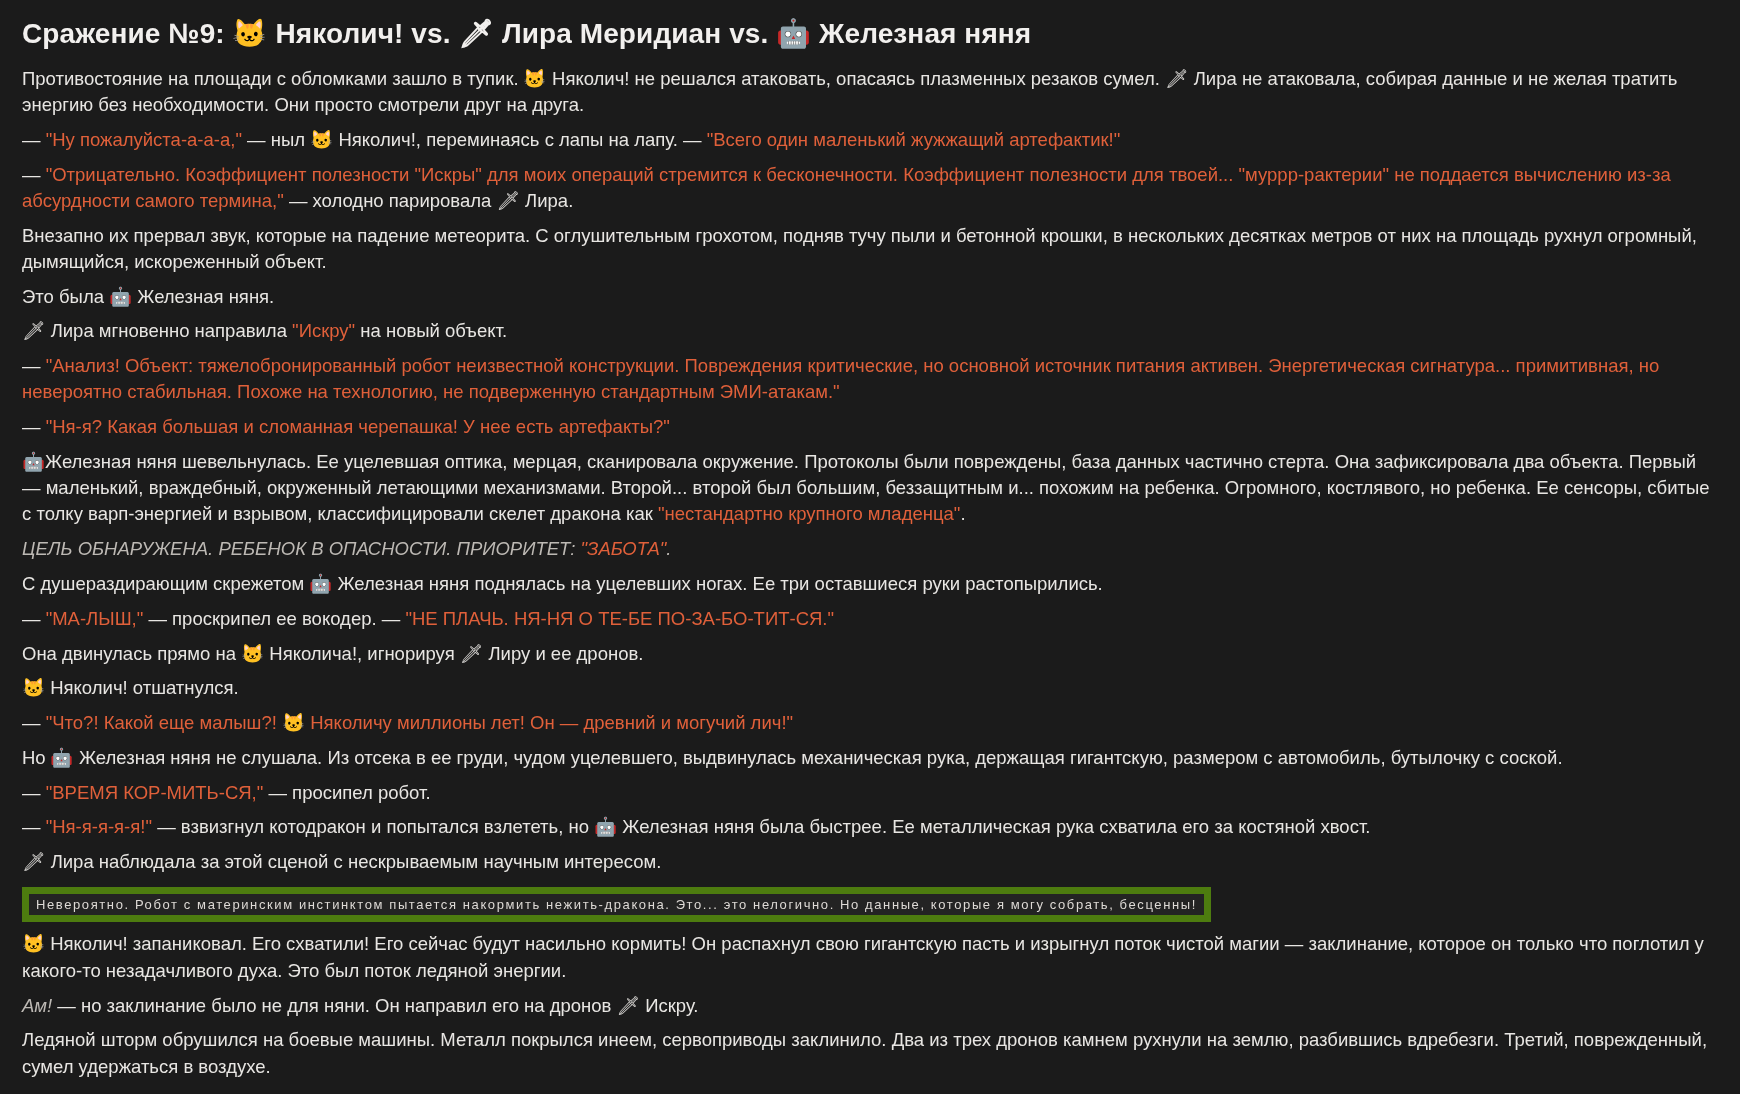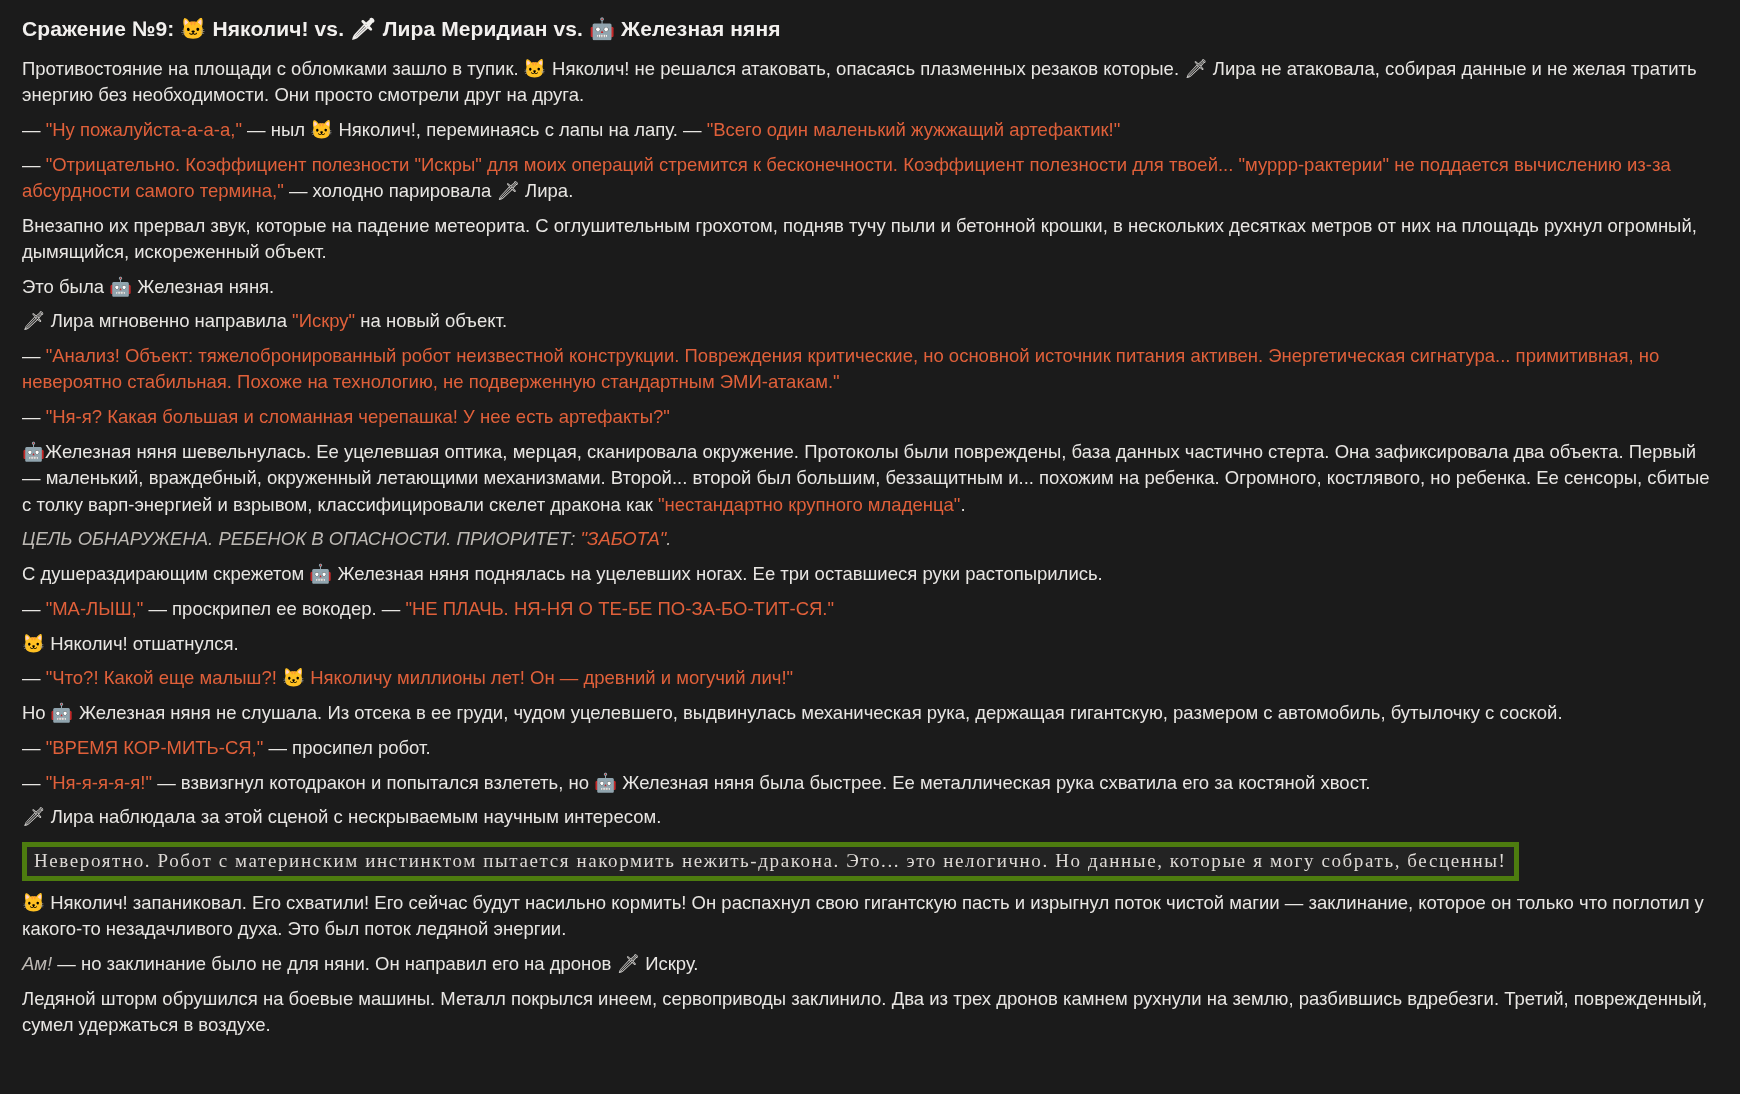--- a/index.html
+++ b/index.html
@@ -13,64 +13,64 @@
     width: 1740px;
     min-height: 1094px;
     box-sizing: border-box;
     padding: 14px 22px 10px 22px;
     font-size: 18.5px;
     line-height: 1.42;
   }
   .doc { max-width: 1700px; }
 
   h1.title {
-    font-size: 21px;
+    font-size: 28px;
     font-weight: bold;
     margin: 0 0 12px 0;
     letter-spacing: 0.1px;
     color: #f2f0ee;
   }
 
   p.para {
     margin: 0 0 8.5px 0;
     color: #e8e6e3;
   }
 
   .quote { color: #e0603a; }
   .ital-dim { font-style: italic; color: #bdb9b4; text-align: right; }
   .ital-quote { font-style: italic; color: #e0603a; }
   .emoji { font-style: normal; }
 
   .robotbox {
     display: inline-block;
-    border: 5px solid #4d7c0f;
+    border: 7px solid #4d7c0f;
     background: #232323;
     color: #dedad6;
-    font-family: Liberation Serif, serif;
-    font-size: 19px;
+    font-family: Liberation Sans, sans-serif;
+    font-size: 13px;
     letter-spacing: 1.6px;
     padding: 3px 7px;
     margin: 3px 0 9px 0;
     line-height: 1.2;
     white-space: pre;
   }
 
   .dash { color: #e8e6e3; }
 </style>
 </head>
 <body>
 
 <div class="doc">
 
   <h1 class="title">
     <span>Сражение №9: 🐱 Няколич! vs. 🗡 Лира Меридиан vs. 🤖 Железная няня</span>
   </h1>
 
   <p class="para">
-    <span>Противостояние на площади с обломками зашло в тупик. </span><span class="emoji">🐱</span><span> Няколич! не решался атаковать, опасаясь плазменных резаков которые. </span><span class="emoji">🗡</span><span> Лира не атаковала, собирая данные и не желая тратить энергию без необходимости. Они просто смотрели друг на друга.</span>
+    <span>Противостояние на площади с обломками зашло в тупик. </span><span class="emoji">🐱</span><span> Няколич! не решался атаковать, опасаясь плазменных резаков сумел. </span><span class="emoji">🗡</span><span> Лира не атаковала, собирая данные и не желая тратить энергию без необходимости. Они просто смотрели друг на друга.</span>
   </p>
 
   <p class="para">
     <span class="dash">— </span><span class="quote">"Ну пожалуйста-а-а-а,"</span><span> — ныл </span><span class="emoji">🐱</span><span> Няколич!, переминаясь с лапы на лапу. — </span><span class="quote">"Всего один маленький жужжащий артефактик!"</span>
   </p>
 
   <p class="para">
     <span class="dash">— </span><span class="quote">"Отрицательно. Коэффициент полезности "Искры" для моих операций стремится к бесконечности. Коэффициент полезности для твоей... "муррр-рактерии" не поддается вычислению из-за абсурдности самого термина,"</span><span> — холодно парировала </span><span class="emoji">🗡</span><span> Лира.</span>
   </p>
 
@@ -102,20 +102,23 @@
   </p>
 
   <p class="para">
     <span>С душераздирающим скрежетом </span><span class="emoji">🤖</span><span> Железная няня поднялась на уцелевших ногах. Ее три оставшиеся руки растопырились.</span>
   </p>
 
   <p class="para">
     <span class="dash">— </span><span class="quote">"МА-ЛЫШ,"</span><span> — проскрипел ее вокодер. — </span><span class="quote">"НЕ ПЛАЧЬ. НЯ-НЯ О ТЕ-БЕ ПО-ЗА-БО-ТИТ-СЯ."</span>
   </p>
 
+  <p class="para">
+    <span>Она двинулась прямо на </span><span class="emoji">🐱</span><span> Няколича!, игнорируя </span><span class="emoji">🗡</span><span> Лиру и ее дронов.</span>
+  </p>
 
   <p class="para">
     <span class="emoji">🐱</span><span> Няколич! отшатнулся.</span>
   </p>
 
   <p class="para">
     <span class="dash">— </span><span class="quote">"Что?! Какой еще малыш?! </span><span class="emoji">🐱</span><span class="quote"> Няколичу миллионы лет! Он — древний и могучий лич!"</span>
   </p>
 
   <p class="para">

